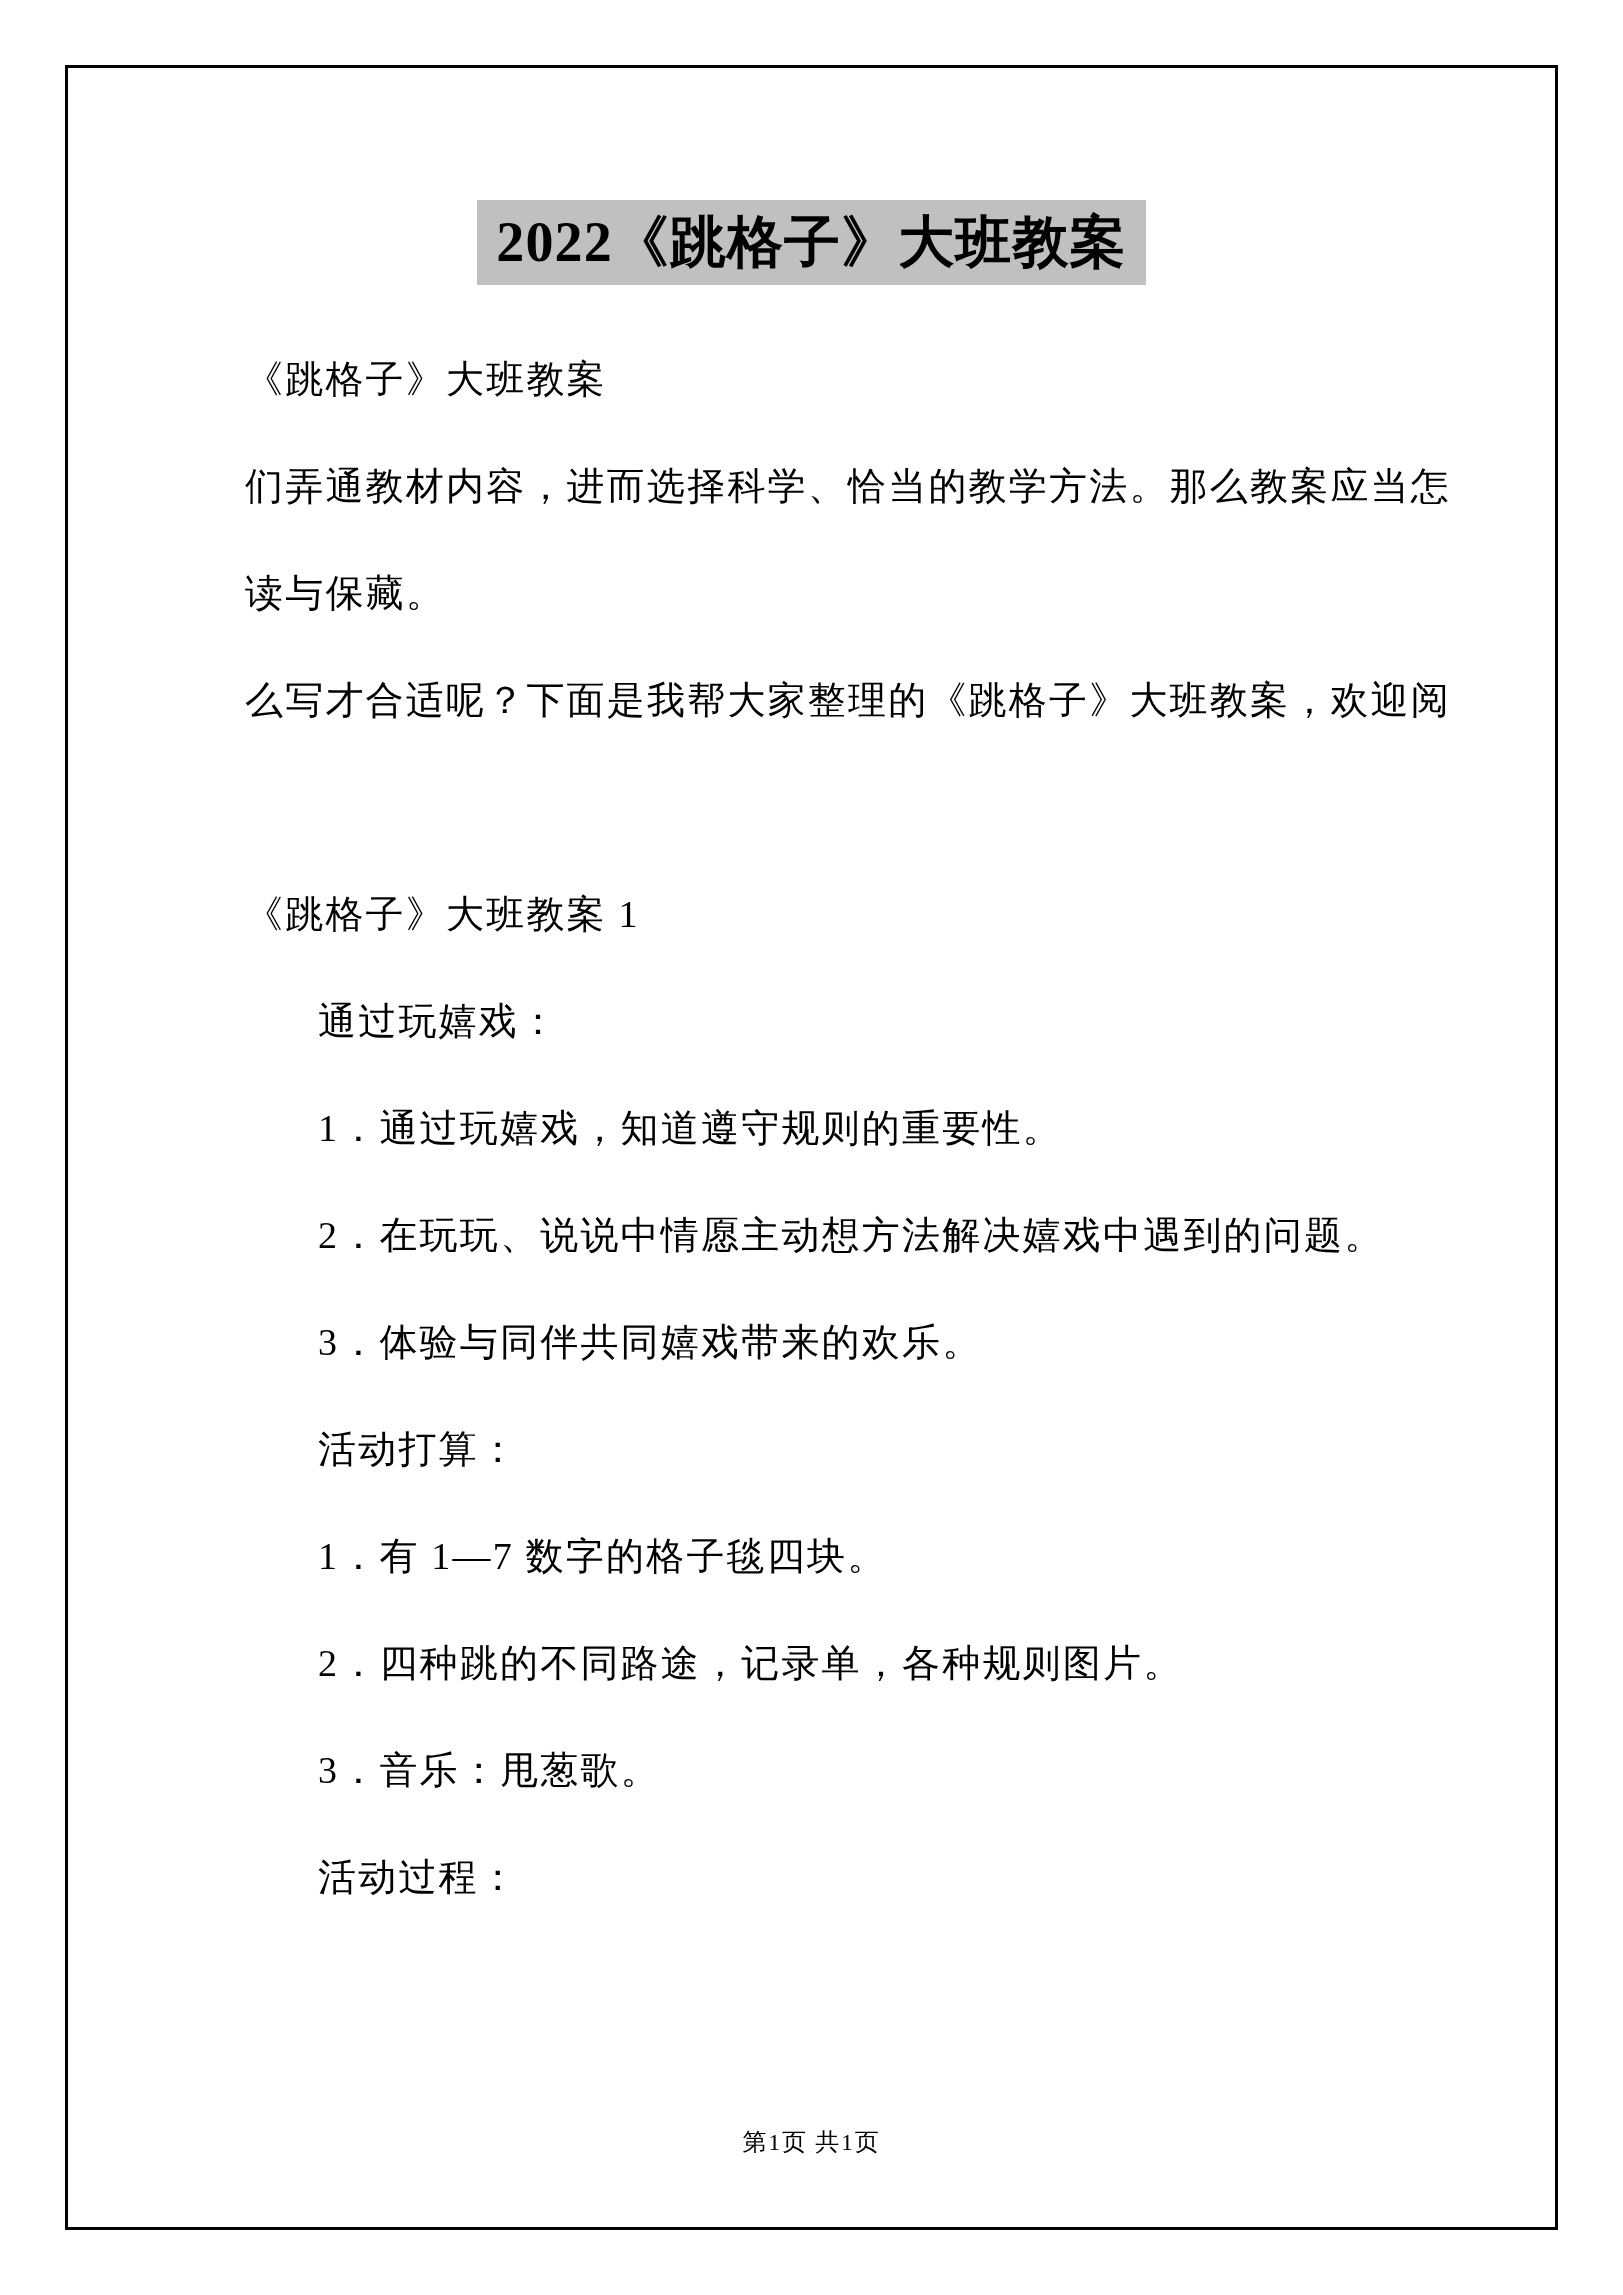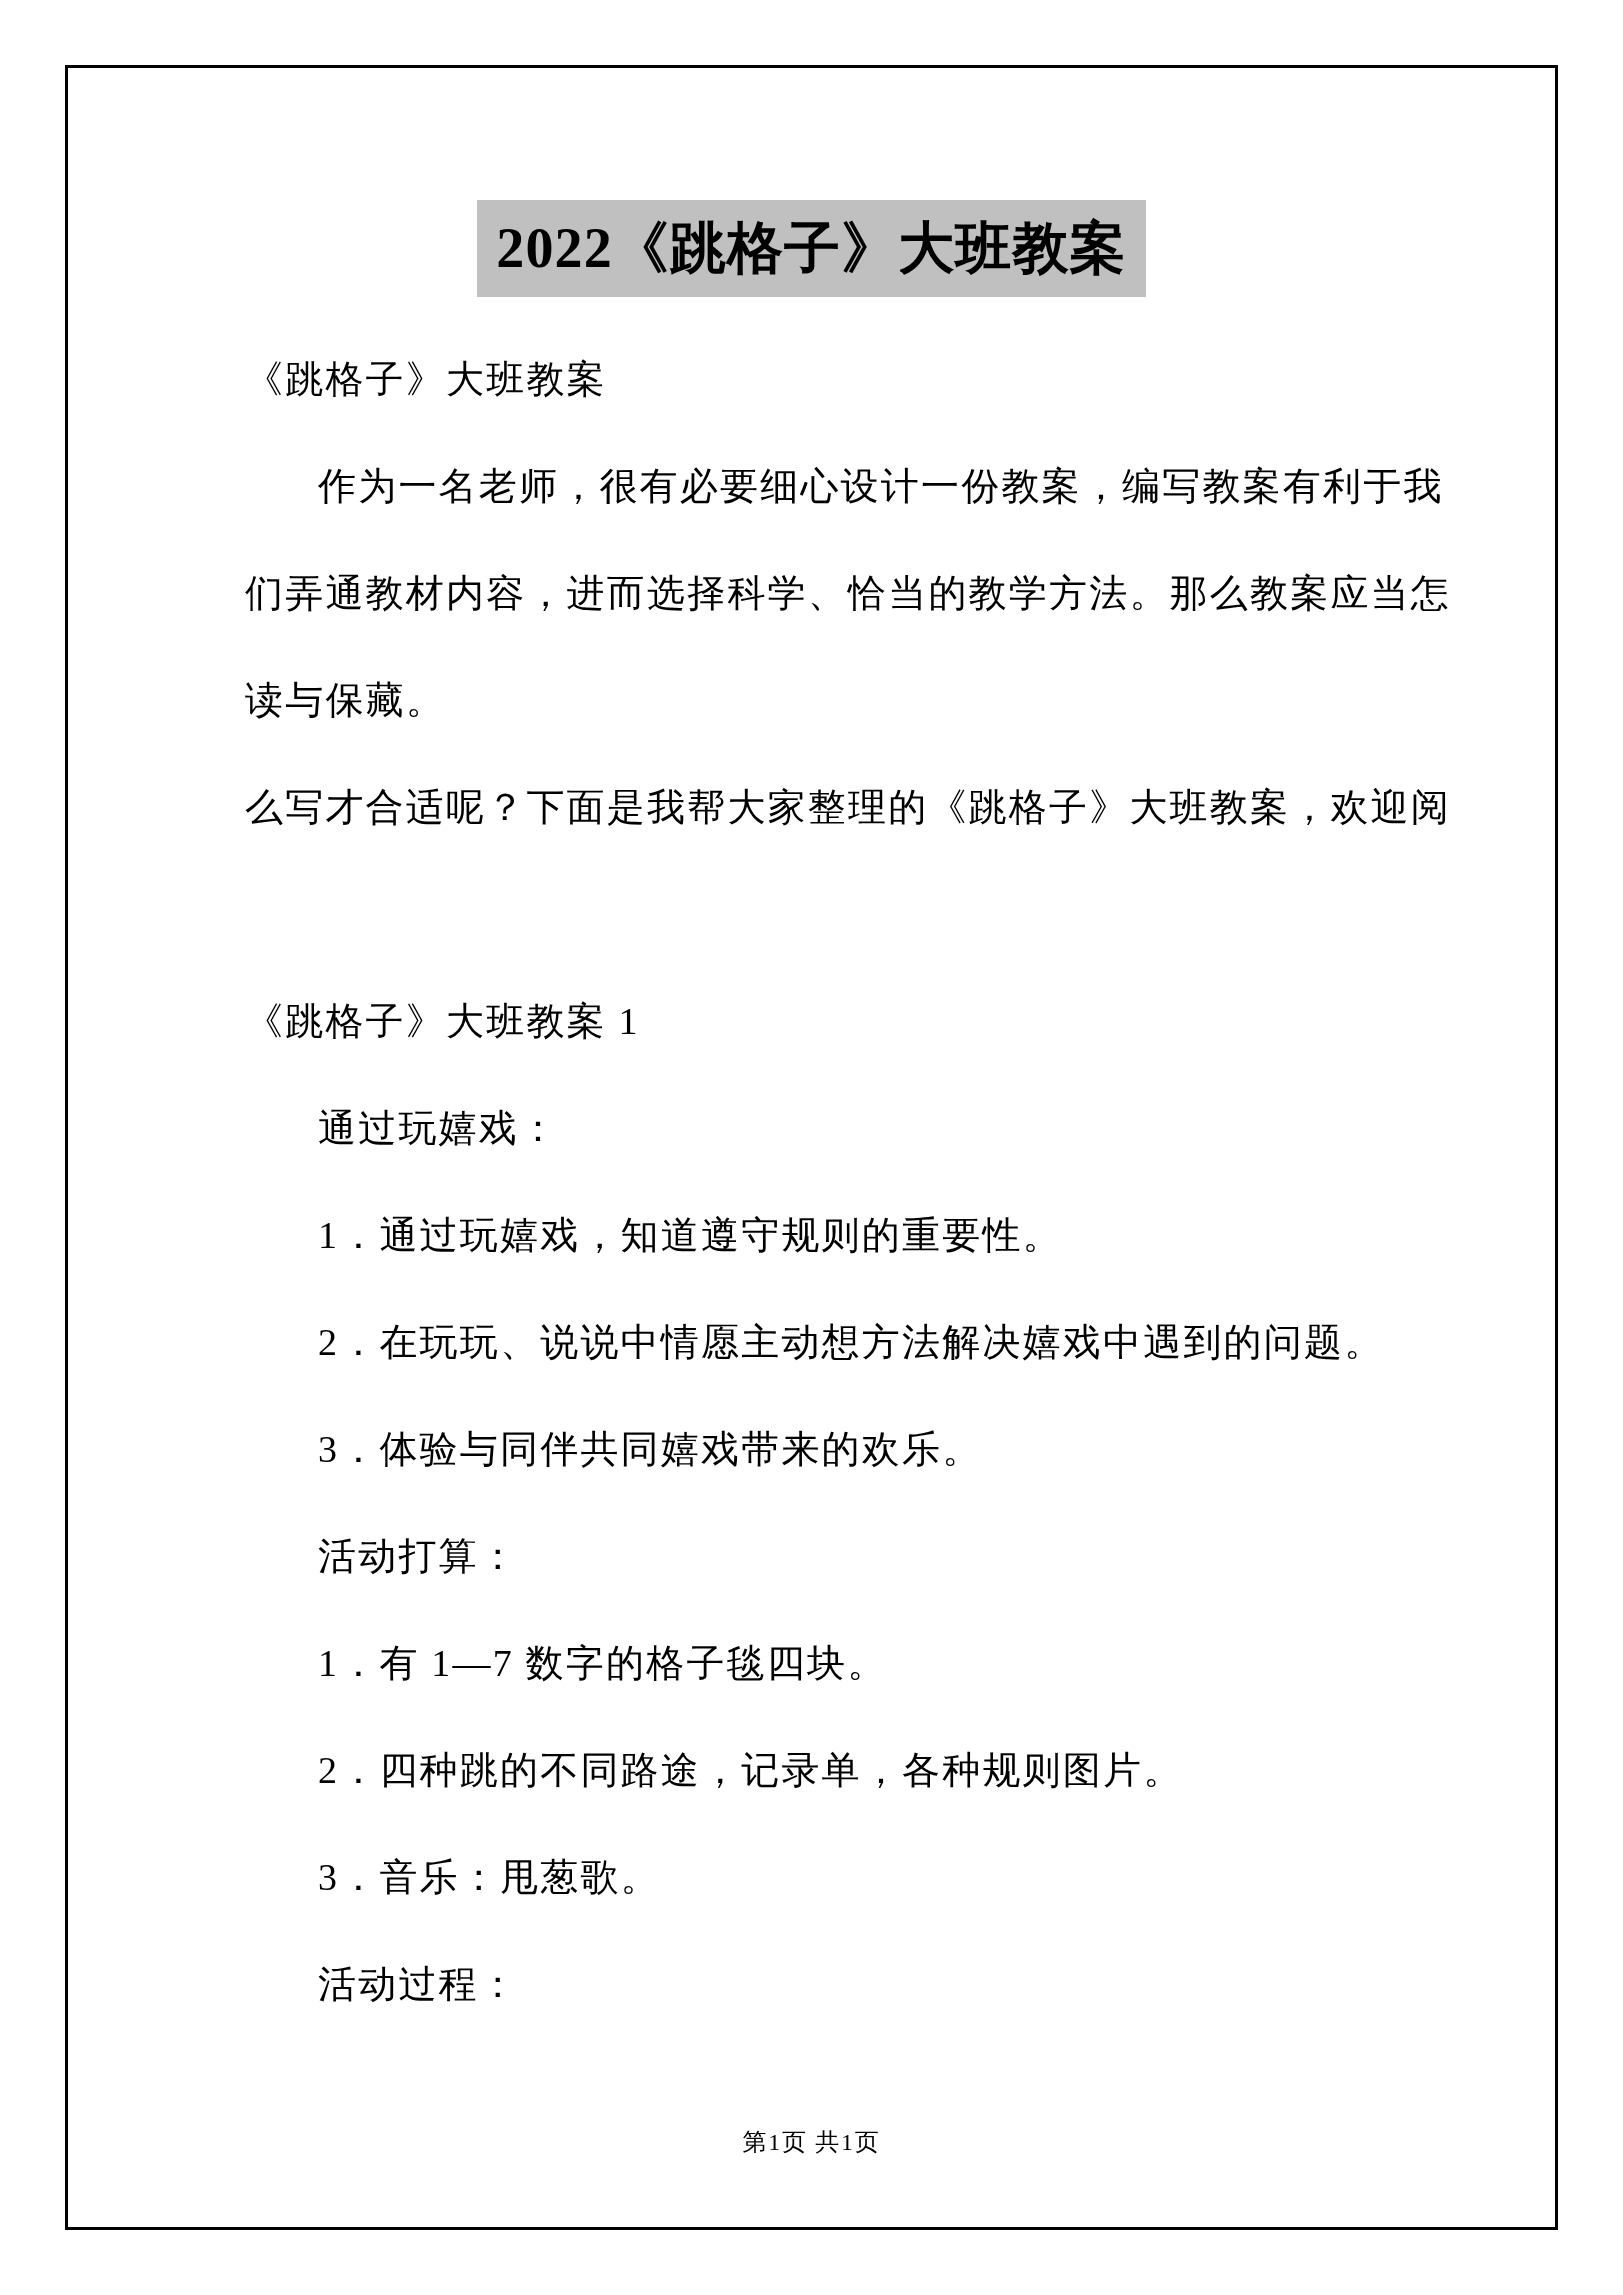--- a/index.html
+++ b/index.html
@@ -21,21 +21,21 @@
     position:absolute;
     top:200px; left:0; width:100%;
     text-align:center;
   }
   .doc-title {
     display:inline-block;
     font-size:56px;
     font-weight:bold;
     line-height:77px;
     letter-spacing:1.1px;
-    padding:10px 19px;
+    padding:4px 19px;
     white-space:nowrap;
   }
   .doc-body {
     position:absolute;
     top:326px;
     left:210px;
     right:191px;
     font-size:38px;
     letter-spacing:2.2px;
   }
@@ -62,21 +62,20 @@
 
 <div class="page">
   <div class="page-border"></div>
 
   <div class="title-row">
     <span class="doc-title" style="background-color: rgb(192, 192, 192);">2022《跳格子》大班教案</span>
   </div>
 
   <div class="doc-body">
       <div class="line">《跳格子》大班教案</div>
-      <div class="line indent">作为一名老师，很有必要细心设计一份教案，编写教案有利于我</div>
       <div class="line">们弄通教材内容，进而选择科学、恰当的教学方法。那么教案应当怎</div>
       <div class="line">读与保藏。</div>
       <div class="line">么写才合适呢？下面是我帮大家整理的《跳格子》大班教案，欢迎阅</div>
       <div class="line"></div>
       <div class="line">《跳格子》大班教案 1</div>
       <div class="line indent">通过玩嬉戏：</div>
       <div class="line indent">1．通过玩嬉戏，知道遵守规则的重要性。</div>
       <div class="line indent">2．在玩玩、说说中情愿主动想方法解决嬉戏中遇到的问题。</div>
       <div class="line indent">3．体验与同伴共同嬉戏带来的欢乐。</div>
       <div class="line indent">活动打算：</div>

